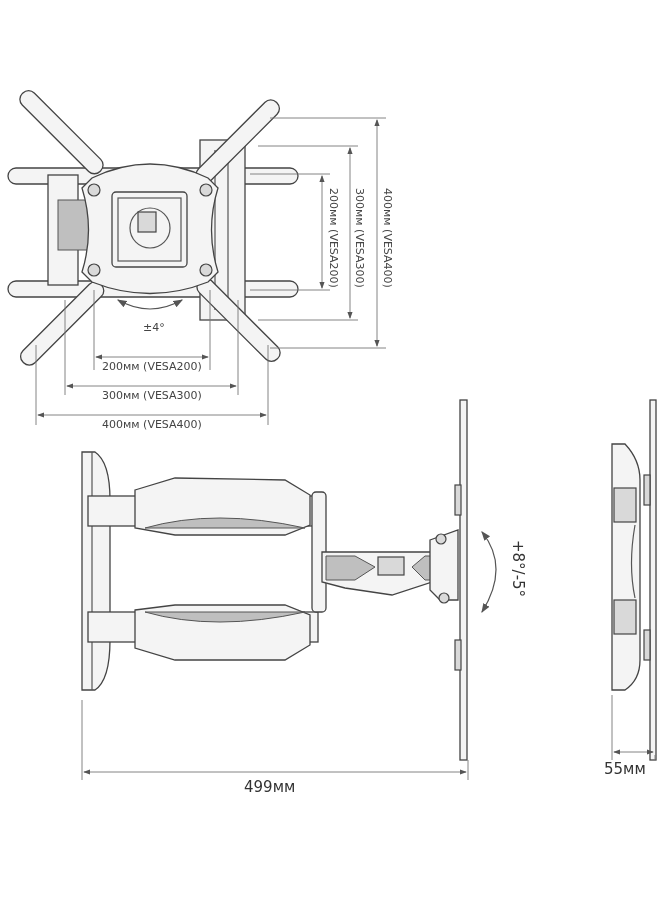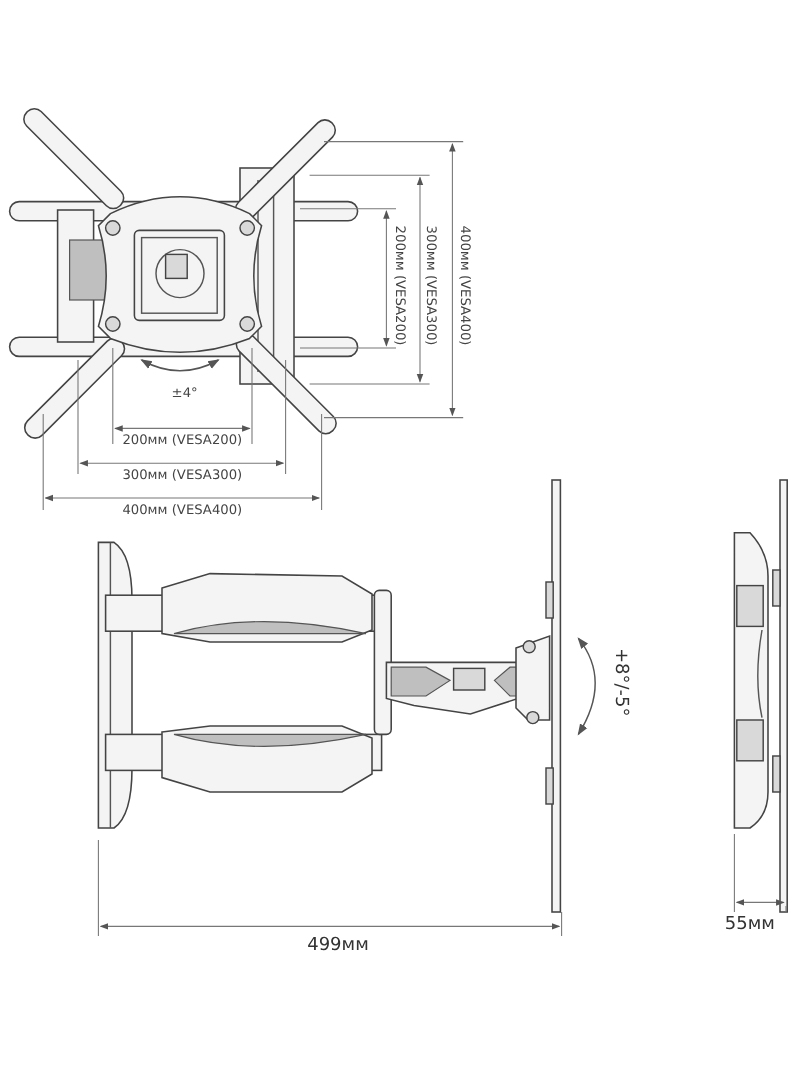--- a/index.html
+++ b/index.html
@@ -135,14 +135,14 @@
 <span class="lbl" style="left:102px;top:360px;">200мм (VESA200)</span>
 <span class="lbl" style="left:102px;top:389px;">300мм (VESA300)</span>
 <span class="lbl" style="left:102px;top:418px;">400мм (VESA400)</span>
 
 <span class="vlbl" style="left:340px;top:188px;">200мм (VESA200)</span>
 <span class="vlbl" style="left:366px;top:188px;">300мм (VESA300)</span>
 <span class="vlbl" style="left:394px;top:188px;">400мм (VESA400)</span>
 
 <span class="vlbl big" style="left:527px;top:540px;">+8°/-5°</span>
 
-<span class="lbl big" style="left:256px;top:778px;text-align:center;">499мм</span>
+<span class="lbl big" style="left:244px;top:778px;text-align:center;">499мм</span>
 <span class="lbl big" style="left:574px;top:760px;margin-left:30px;">55мм</span>
 
 </body></html>

